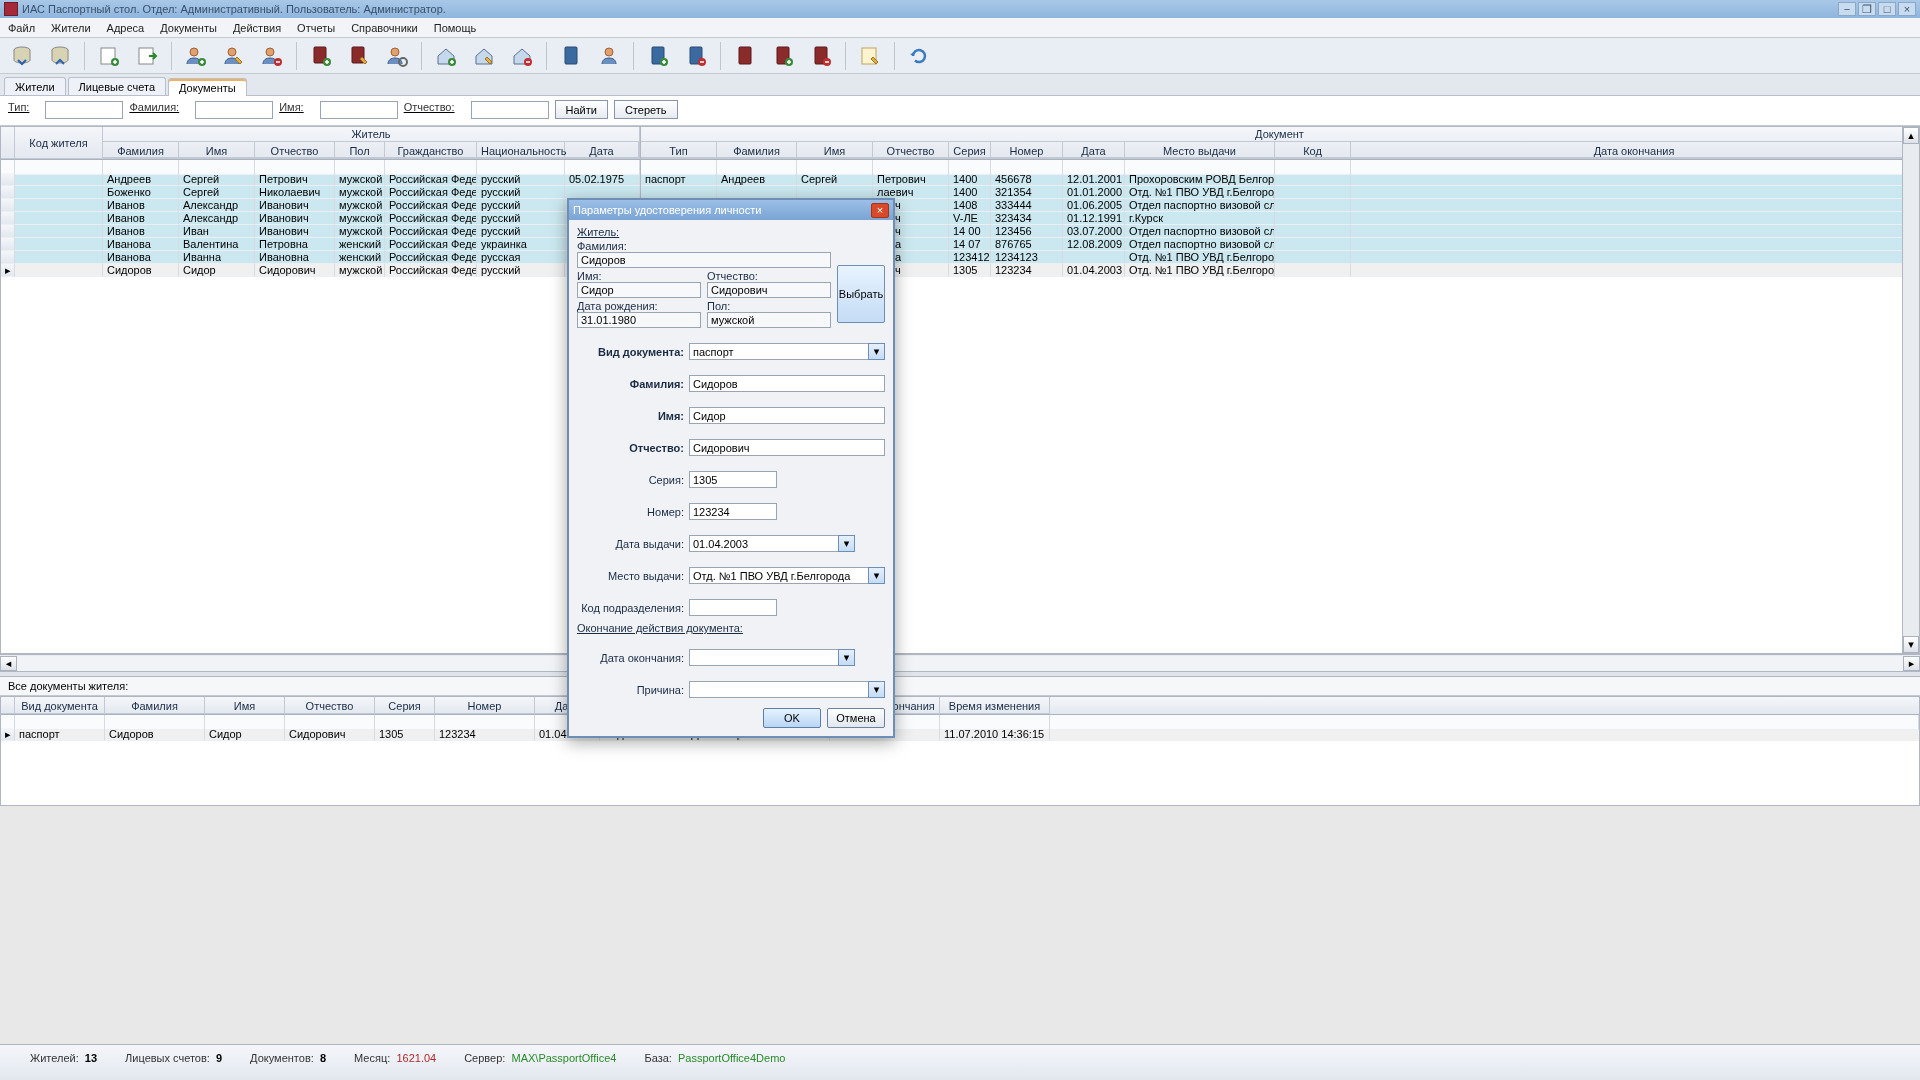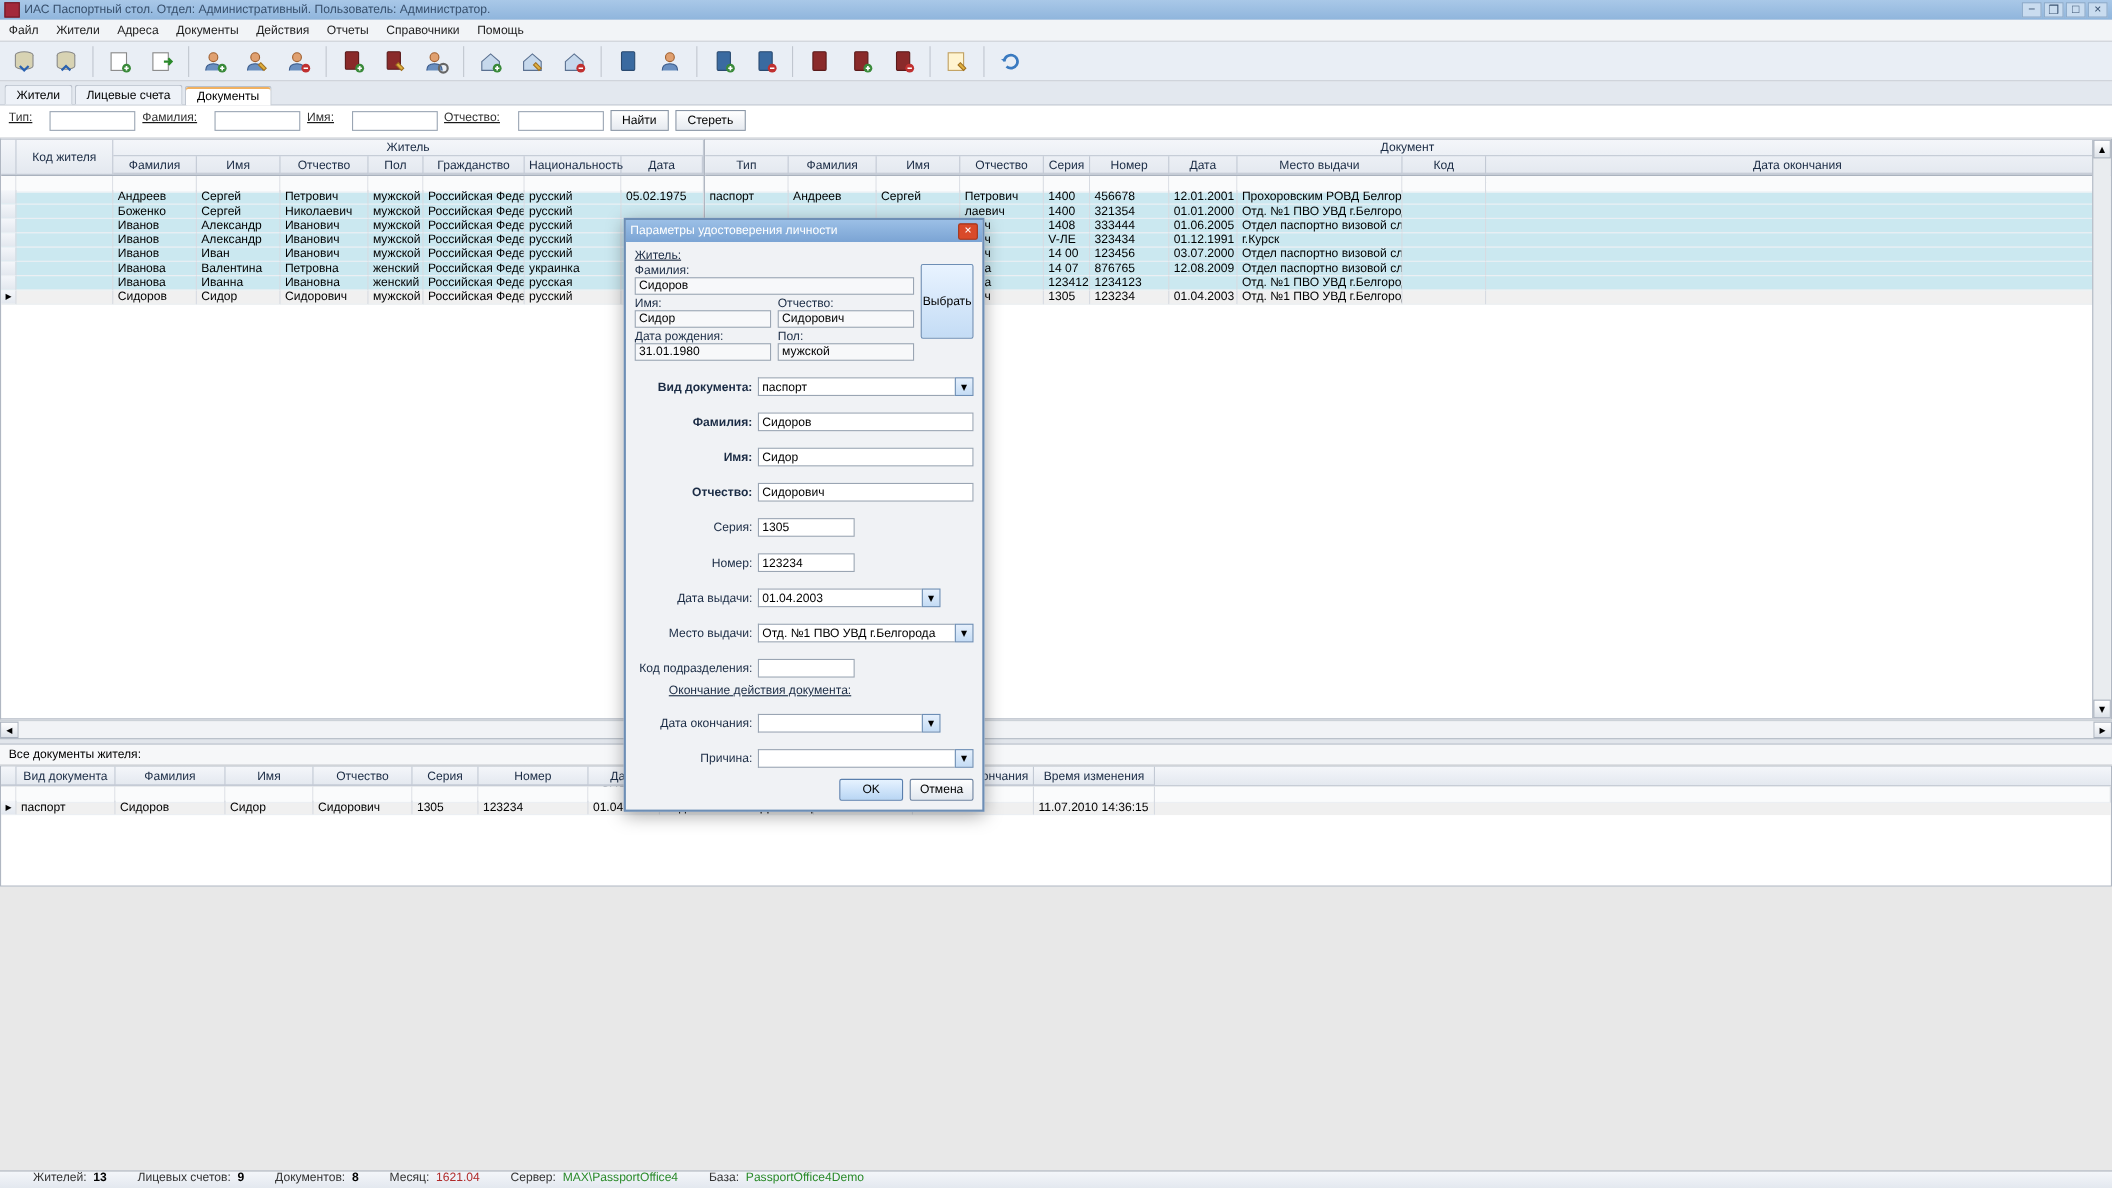--- a/index.html
+++ b/index.html
@@ -34,45 +34,45 @@
 .gbody .row.sel { background:#cbe8f0; }
 .gbody .row.cur { background:#f0f0f0; }
 .rowhead { width:14px; flex:0 0 14px; background:linear-gradient(#f4f6fa,#e3e8ef); border-right:1px solid #b0b7c2; text-align:center; }
 .filterrow .cell { background:#fafbfc; height:15px; }
 .hscroll { height:17px; background:#e9ecef; border-top:1px solid #b0b7c2; display:flex; align-items:center; }
 .hscroll .arrow { width:17px; height:15px; background:linear-gradient(#fff,#dde2e9); border:1px solid #aab2be; display:flex; align-items:center; justify-content:center; cursor:pointer; }
 .hscroll .track { flex:1; height:15px; background:#f1f3f6; position:relative; }
 .splitter { height:6px; background:#e1e5eb; border-top:1px solid #b0b7c2; border-bottom:1px solid #b0b7c2; }
 .bottomlabel { padding:3px 8px; background:#f6f7f9; border-bottom:1px solid #c5c9d0; }
 .bottomgrid { height:110px; background:#fff; border:1px solid #b0b7c2; margin:0; }
-.statusbar { position:absolute; bottom:0; left:0; right:0; height:16px; background:linear-gradient(#f4f6fa,#e3e8ef); border-top:1px solid #b0b7c2; display:flex; align-items:flex-start; padding:0 30px; gap:28px; color:#333; }
+.statusbar { position:absolute; bottom:0; left:0; right:0; height:36px; background:linear-gradient(#f4f6fa,#e3e8ef); border-top:1px solid #b0b7c2; display:flex; align-items:flex-end; padding:16px 30px; gap:28px; color:#333; }
 .statusbar b { color:#000; }
 .statusbar .g { color:#2a8a2a; }
 .statusbar .r { color:#b02a2a; }
 
 .modal { position:absolute; left:567px; top:198px; width:328px; border:2px solid #6d8eb5; background:#f0f2f5; box-shadow:0 4px 16px rgba(0,0,0,0.35); z-index:50; }
 .modal .mtitle { height:20px; background:linear-gradient(#9bbfe6,#7ba4d4); color:#fff; display:flex; align-items:center; padding:0 4px; font-size:11px; }
 .modal .mtitle .close { margin-left:auto; width:18px; height:15px; background:#d94a2a; color:#fff; border:1px solid #a53318; display:flex; align-items:center; justify-content:center; cursor:pointer; border-radius:2px; }
 .modal .mbody { padding:6px 8px 8px; }
 .mlabel { color:#1a2b44; }
 .minput { border:1px solid #9aa5b3; background:#fff; height:16px; padding:0 3px; color:#000; }
 .minput.ro { background:#f7f8fa; }
 .mrow { display:flex; gap:6px; margin-top:2px; }
-.bigbtn { width:48px; height:68px; border:1px solid #6d8eb5; background:linear-gradient(#e8f3ff,#c4dcf5); display:flex; align-items:center; justify-content:center; cursor:pointer; border-radius:2px; text-align:center; }
+.bigbtn { width:48px; height:58px; border:1px solid #6d8eb5; background:linear-gradient(#e8f3ff,#c4dcf5); display:flex; align-items:center; justify-content:center; cursor:pointer; border-radius:2px; text-align:center;margin-top:25px; }
 .fieldrow { display:flex; align-items:center; margin-top:15px; }
 .fieldrow .flab { width:112px; text-align:right; padding-right:5px; color:#1a2b44; }
 .fieldrow .fval { flex:1; display:flex; }
 .fieldrow input, .fieldrow select { height:17px; border:1px solid #9aa5b3; padding:0 3px; background:#fff; }
 .combo { display:flex; flex:1; }
 .combo input { flex:1; border-right:none; }
 .combo .dd { width:17px; border:1px solid #6d8eb5; background:linear-gradient(#e6f0fc,#c4dcf5); display:flex; align-items:center; justify-content:center; cursor:pointer; }
 .mbtns { display:flex; justify-content:flex-end; gap:6px; margin-top:10px; }
 .mbtn { width:58px; height:20px; border:1px solid #6c82a0; background:linear-gradient(#fefefe,#e1e7ef); cursor:pointer; border-radius:2px; }
 .mbtn.primary { background:linear-gradient(#e6f2ff,#b9d6f4); border-color:#5a7fad; }
-.underline { text-decoration:underline; color:#1a2b44; margin-top:6px; display:block;margin-left:31px; }
+.underline { text-decoration:underline; color:#1a2b44; margin-top:6px; display:block; }
 .vscroll { position:absolute; right:0; top:0; bottom:0; width:17px; background:#e9ecef; border-left:1px solid #b0b7c2; }
 .vscroll .arrow { height:17px; background:linear-gradient(#fff,#dde2e9); border:1px solid #aab2be; display:flex; align-items:center; justify-content:center; cursor:pointer; }
 </style>
 </head>
 <body>
 
 <div class="titlebar">
   <div class="app-icon"></div>
   <span>ИАС Паспортный стол. Отдел: Административный. Пользователь: Администратор.</span>
   <div class="win-btns">

